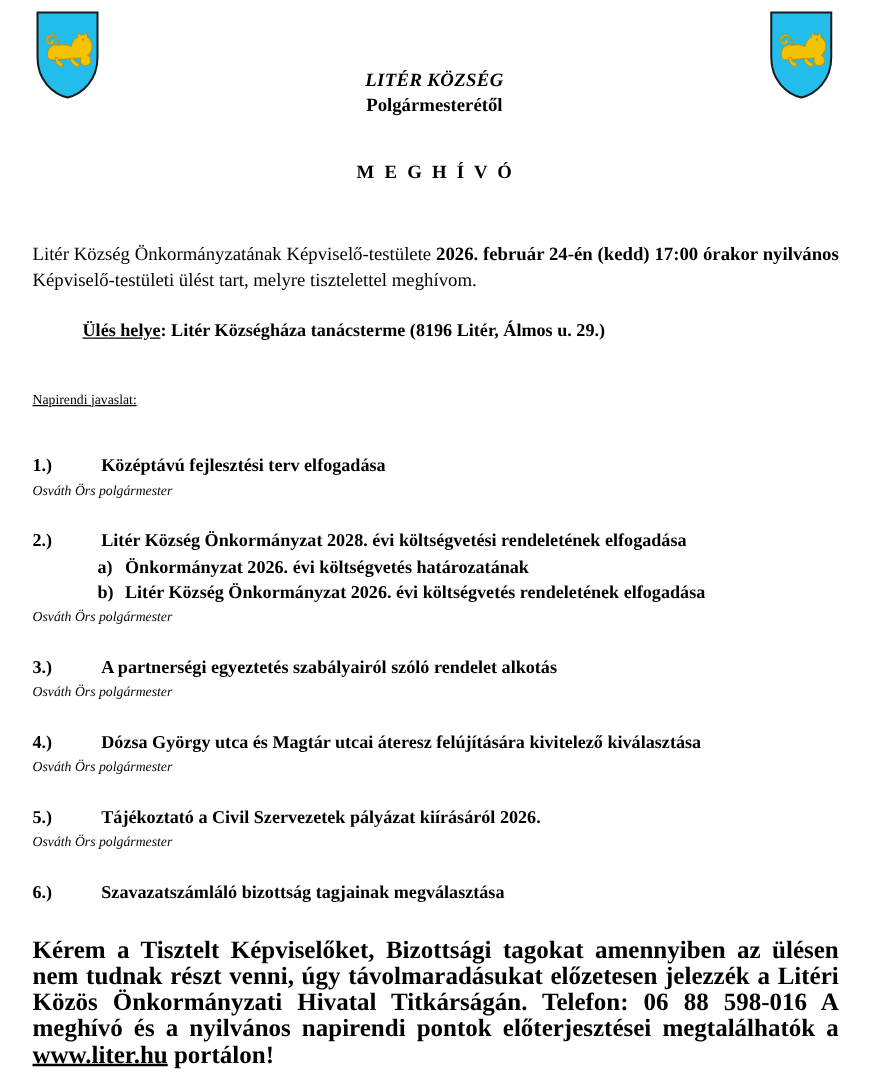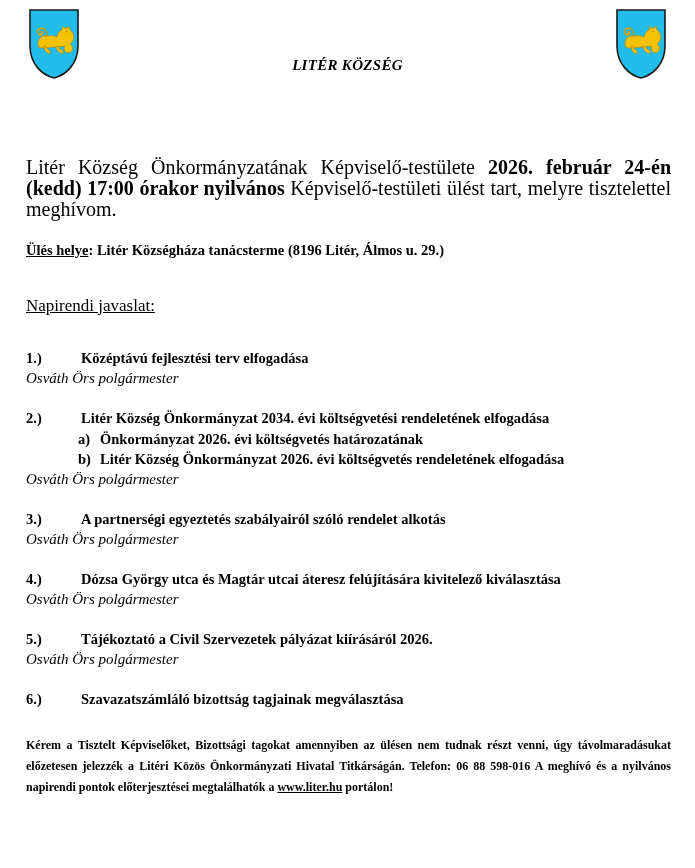--- a/index.html
+++ b/index.html
@@ -68,37 +68,37 @@
     margin-top: 20px;
   }
 
   
   .body-wrap {
     padding: 0 24px 0 26px;
   }
 
   .intro {
     margin-top: 47px;
-    font-size: 20px;
+    font-size: 15px;
     line-height: 21px;
     text-align: justify;
   }
   .intro b { font-weight: bold; }
 
   .venue {
     margin-top: 19px;
     font-size: 14.5px;
     line-height: 21px;
     font-weight: bold;
   }
-  .venue .u { text-decoration: underline; }
+  .venue .u { text-decoration: underline; margin-left: 40px; }
 
   .agenda-label {
     margin-top: 19px;
-    font-size: 17px;
+    font-size: 11px;
     line-height: 21px;
     text-decoration: underline;
     display: inline-block;
   }
 
   .agenda {
     margin-top: 32px;
   }
   .agenda-item { margin-bottom: 20px; }
   .agenda-item .row {
@@ -109,21 +109,21 @@
     line-height: 20px;
   }
   .agenda-item .num {
     width: 55px;
     flex: 0 0 55px;
     font-weight: bold;
   }
   .agenda-item .title { flex: 1; }
   .agenda-item .presenter {
     font-style: italic;
-    font-size: 15px;
+    font-size: 11px;
     line-height: 20px;
     font-weight: normal;
   }
   .subitems {
     margin: 1px 0 0 0;
     padding: 0;
     list-style: none;
   }
   .subitems li {
     display: flex;
@@ -133,21 +133,21 @@
     line-height: 20px;
     padding-left: 52px;
   }
   .subitems li .slabel {
     width: 22px;
     flex: 0 0 22px;
   }
 
   .closing {
     margin-top: 26px;
-    font-size: 12px;
+    font-size: 20px;
     line-height: 21px;
     font-weight: bold;
     text-align: justify;
   }
   .closing .u { text-decoration: underline; }
 </style>
 </head>
 <body>
 
 <div class="page">
@@ -205,25 +205,27 @@
                    C32.6 42 31 40.6 30.6 38.4 Z"></path>
         </g>
         <g fill="#C08A00">
           <circle cx="38.4" cy="23.6" r="0.9"></circle>
         </g>
       </svg>
     </div>
 
     <div class="org-title">
       <div class="line1">LITÉR KÖZSÉG</div>
+      <div class="line2">Polgármesterétől</div>
     </div>
   </div>
 
   <div class="body-wrap">
 
+    <div class="doc-heading">M E G H Í V Ó</div>
 
     <p class="intro">
       <span>Litér Község Önkormányzatának Képviselő-testülete </span><b>2026. február 24-én (kedd) 17:00 órakor nyilvános</b><span> Képviselő-testületi ülést tart, melyre tisztelettel meghívom.</span>
     </p>
 
     <p class="venue">
       <span class="u">Ülés helye</span><span>: </span><span>Litér Községháza tanácsterme (8196 Litér, Álmos u. 29.)</span>
     </p>
 
     <div class="agenda-label">Napirendi javaslat:</div>
@@ -234,21 +236,21 @@
         <div class="row">
           <span class="num">1.)</span>
           <span class="title">Középtávú fejlesztési terv elfogadása</span>
         </div>
         <div class="presenter">Osváth Örs polgármester</div>
       </div>
 
       <div class="agenda-item">
         <div class="row">
           <span class="num">2.)</span>
-          <span class="title">Litér Község Önkormányzat 2034. évi költségvetési rendeletének elfogadása</span>
+          <span class="title">Litér Község Önkormányzat 2028. évi költségvetési rendeletének elfogadása</span>
         </div>
         <ul class="subitems">
           <li>
             <span class="slabel">a)</span>
             <span>Önkormányzat 2026. évi költségvetés határozatának</span>
           </li>
           <li>
             <span class="slabel">b)</span>
             <span>Litér Község Önkormányzat 2026. évi költségvetés rendeletének elfogadása</span>
           </li>

